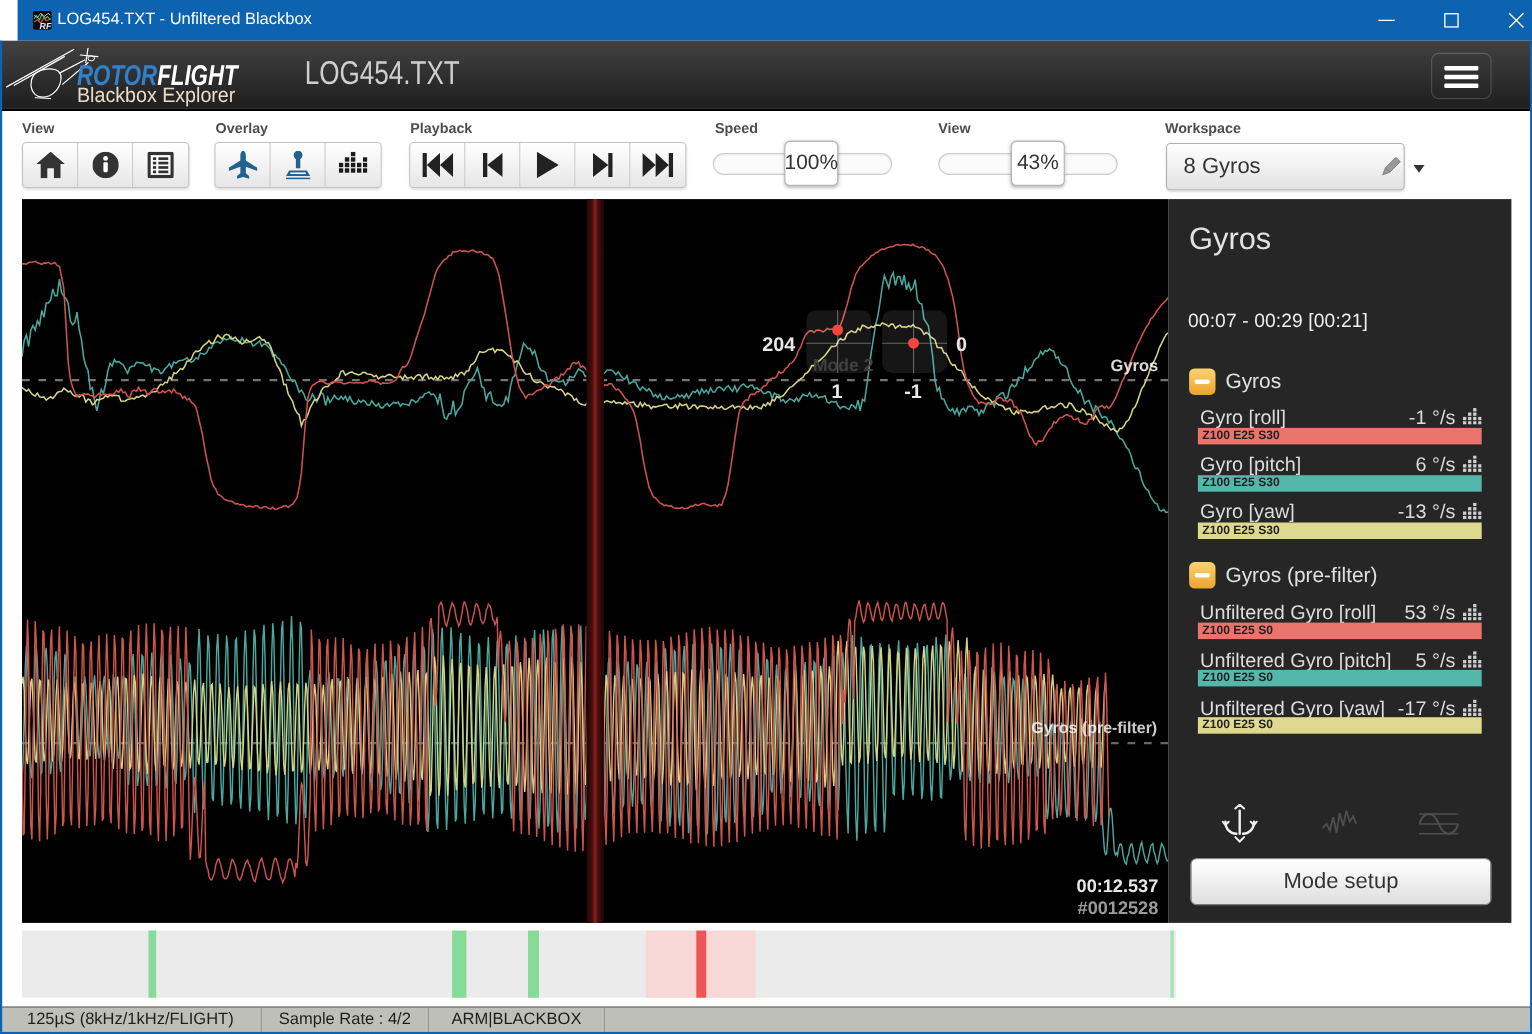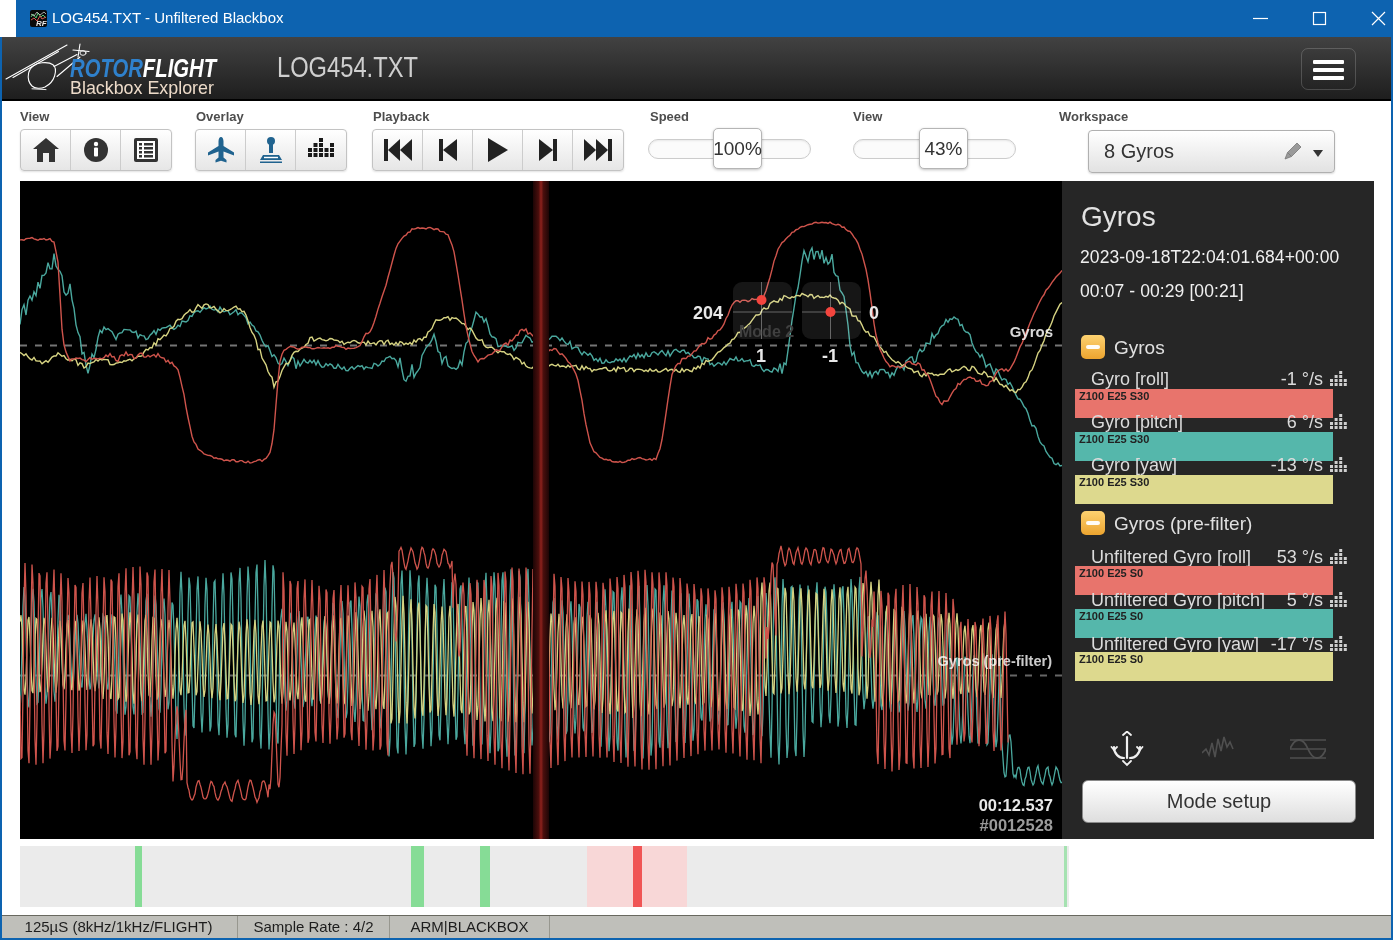--- a/index.html
+++ b/index.html
@@ -25,39 +25,39 @@
   border:1px solid #c3c3c3; border-radius:4px; overflow:hidden;
   background:linear-gradient(#ffffff,#e6e6e6); box-shadow:0 1px 2px rgba(0,0,0,0.12); }
 .bgrp .bt { width:50px; height:40px; border-right:1px solid #ccc;
   display:flex; align-items:center; justify-content:center; }
 .bgrp .bt:last-child { border-right:none; }
 .slider { position:absolute; top:38px; height:20px; border:1px solid #ccc; border-radius:10px;
   background:#fbfbfb; box-shadow:inset 0 1px 2px rgba(0,0,0,0.08); }
 .sthumb { position:absolute; top:27px; height:41px; background:#fff; border:1px solid #b5b5b5;
   border-radius:5px; box-shadow:0 1px 3px rgba(0,0,0,0.25); color:#333;
   font-size:19px; display:flex; align-items:center; justify-content:center; }
-#wspace { position:absolute; left:1060px; top:29px; width:247px; height:43px;
+#wspace { position:absolute; left:1060px; top:29px; width:217px; height:43px;
   border:1px solid #b0b0b0; border-radius:4px; background:linear-gradient(#ffffff,#e2e2e2);
-  box-shadow:0 1px 2px rgba(0,0,0,0.15);margin-left:28px; }
+  box-shadow:0 1px 2px rgba(0,0,0,0.15); }
 #wspace .wt { position:absolute; left:15px; top:9px; font-size:20px; color:#333; }
 #canvas { position:absolute; left:20px; top:181px; width:1042px; height:658px; background:#000; }
 #sidebar { position:absolute; left:1062px; top:181px; width:312px; height:658px; background:#262626;
   color:#ddd; }
 #sb-title { position:absolute; left:19px; top:20px; font-size:28px; color:#e2e2e2; }
 .sb-date { position:absolute; left:18px; font-size:17.5px; color:#f0f0f0; letter-spacing:0.1px; }
 .ghead { position:absolute; left:19px; height:24px; }
 .ghead .gi { position:absolute; left:0; top:0; width:24px; height:24px; border-radius:5px;
   background:linear-gradient(#fdd271,#eca42f); }
 .ghead .gi i { position:absolute; left:5px; top:10px; width:14px; height:4px; background:#fff;
   border-radius:2px; opacity:.95; }
 .ghead .gt { position:absolute; left:33px; top:2px; font-size:19px; color:#e0e0e0; white-space:nowrap; }
 .frow { position:absolute; left:29px; width:256px; height:16px; font-size:18px; color:#dcdcdc; }
 .frow .nm { position:absolute; left:0; top:0; }
 .frow .vl { position:absolute; right:24px; top:0; }
-.fbar { position:absolute; left:13px; width:258px; height:29px; font-size:11px; font-weight:bold;
+.fbar { position:absolute; left:27px; width:258px; height:15px; font-size:11px; font-weight:bold;
   color:#222; line-height:15px; padding-left:4px; }
 .eq { position:absolute; right:0px; top:1px; }
 #gsetup { position:absolute; left:20px; top:599px; width:274px; height:43px;
   background:linear-gradient(#ffffff,#dedede); border:1px solid #8a8a8a; border-radius:6px;
   color:#333; font-size:20px; text-align:center; line-height:41px; }
 #seekbar { position:absolute; left:20px; top:846px; width:1049px; height:61px; background:#ebebeb; }
 .smark { position:absolute; top:0; height:61px; }
 #statusbar { position:absolute; left:0; top:915px; width:1393px; height:23px; background:#bfbfba;
   border-top:1px solid #68685f; display:flex; font-size:15px; color:#1d1d1d; }
 #statusbar div { height:22px; line-height:21px; text-align:center; border-right:1px solid #97978f; }
@@ -265,21 +265,20 @@
   <text x="761" y="362" font-size="18" font-weight="bold" fill="#e8e8e8" text-anchor="middle" font-family="Liberation Sans">1</text>
   <text x="830" y="362" font-size="18" font-weight="bold" fill="#e8e8e8" text-anchor="middle" font-family="Liberation Sans">-1</text>
 
   <text x="1053" y="337" font-size="15" font-weight="bold" fill="rgba(255,255,255,0.85)" text-anchor="end" font-family="Liberation Sans">Gyros</text>
   <text x="1052" y="666" font-size="14.5" font-weight="bold" fill="rgba(255,255,255,0.8)" text-anchor="end" font-family="Liberation Sans">Gyros (pre-filter)</text>
   <text x="1053" y="811" font-size="16.5" font-weight="bold" fill="#e8e8e8" text-anchor="end" font-family="Liberation Sans">00:12.537</text>
   <text x="1053" y="831" font-size="16.5" font-weight="bold" fill="#9a9a9a" text-anchor="end" font-family="Liberation Sans">#0012528</text>
 </svg>
 <div id="sidebar">
   <div id="sb-title">Gyros</div>
-  <div class="sb-date" style="top:66px">2023-09-18T22:04:01.684+00:00</div>
   <div class="sb-date" style="top:100px">00:07 - 00:29 [00:21]</div>
   <div class="ghead" style="top:154px">
       <div class="gi">
         <i></i>
       </div>
       <div class="gt">Gyros</div>
     </div>
   <div class="frow" style="top:188px">
       <span class="nm">Gyro [roll]</span>
       <span class="vl">-1 °/s</span>

